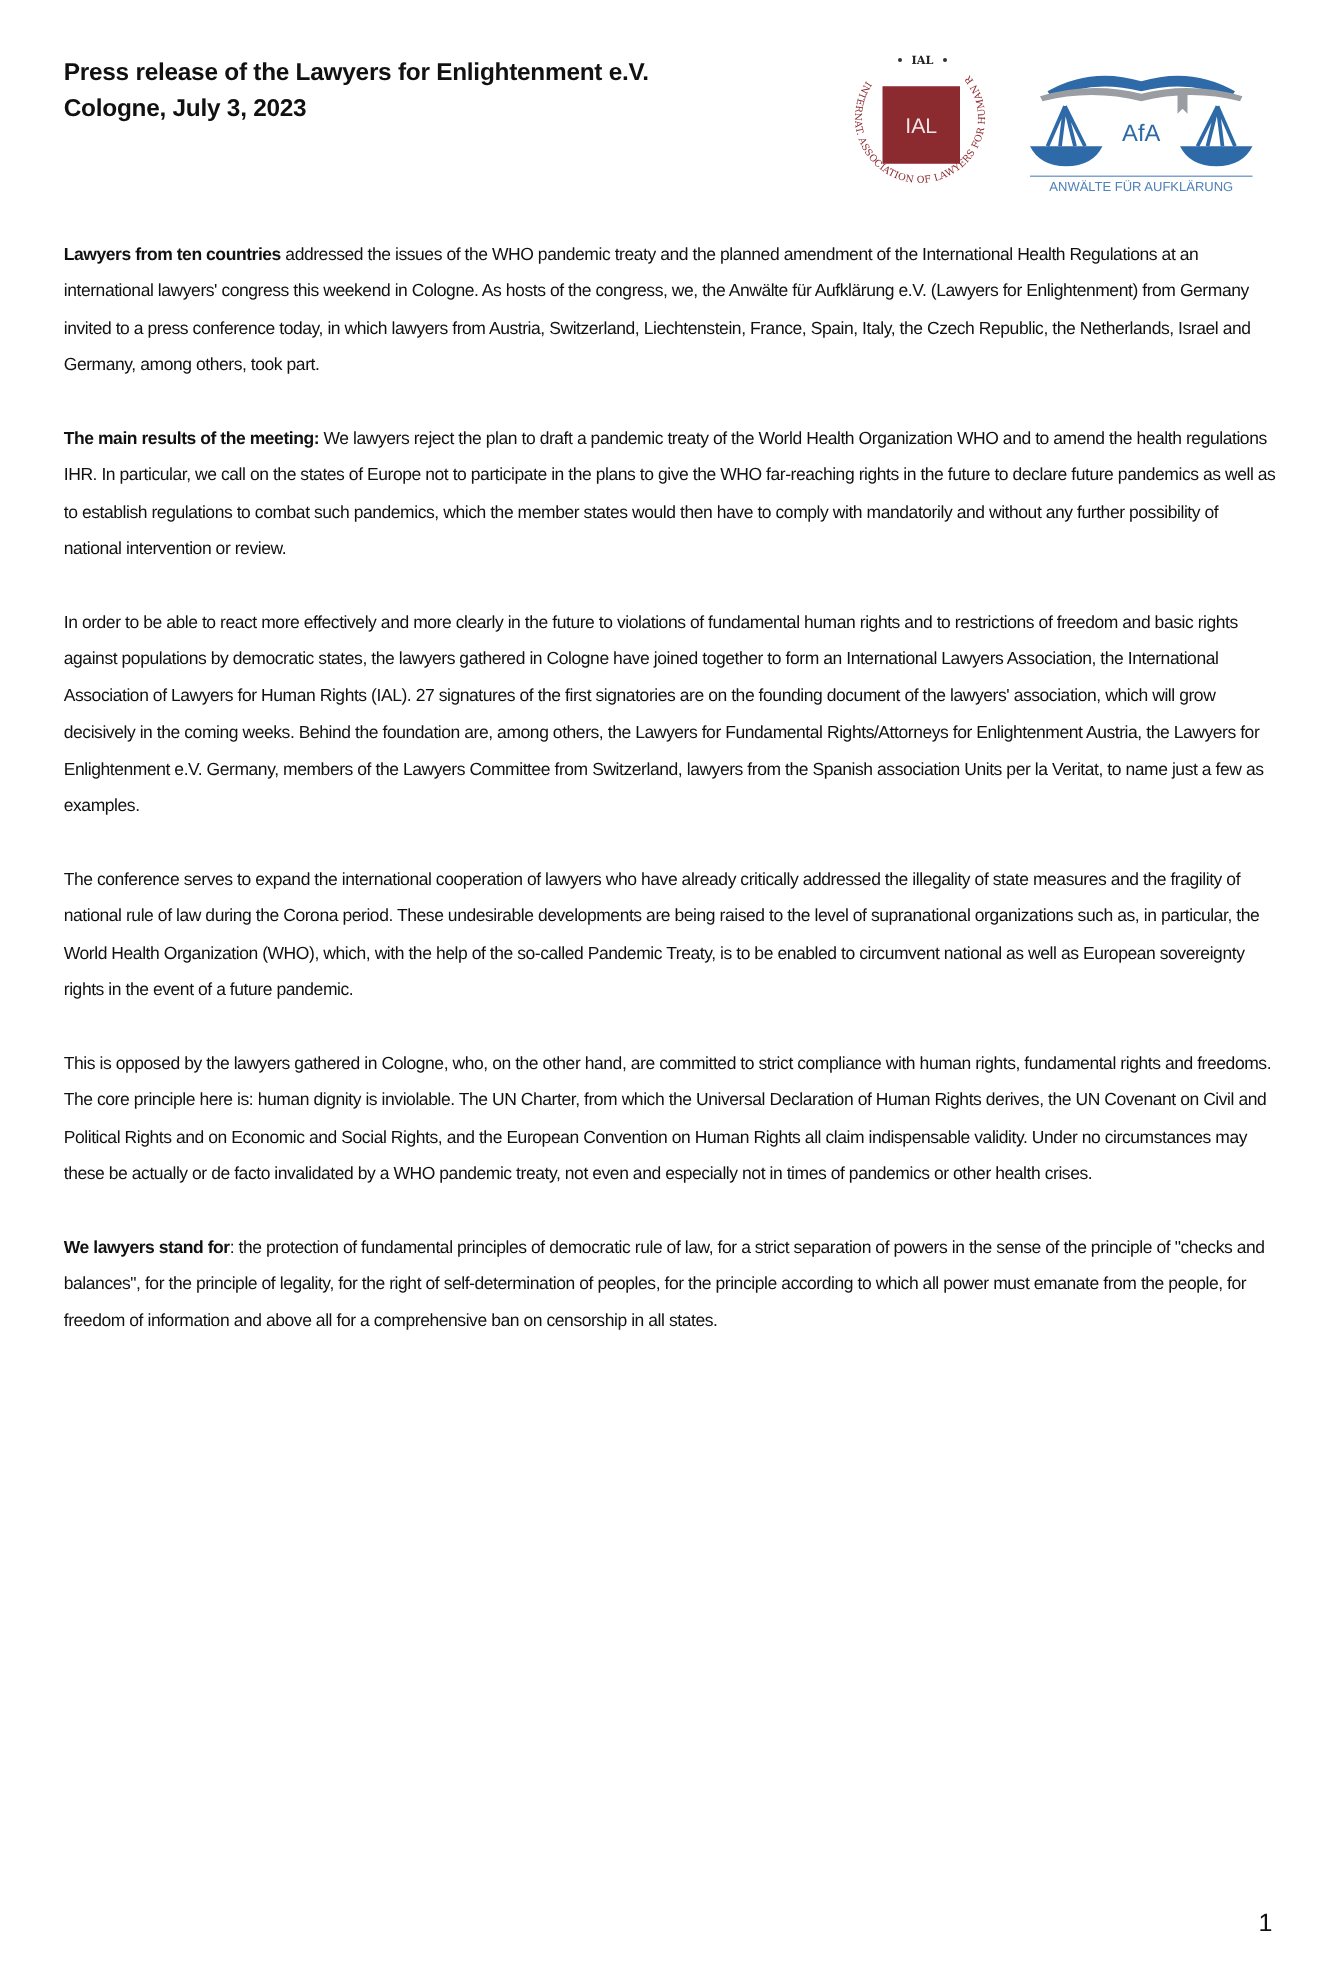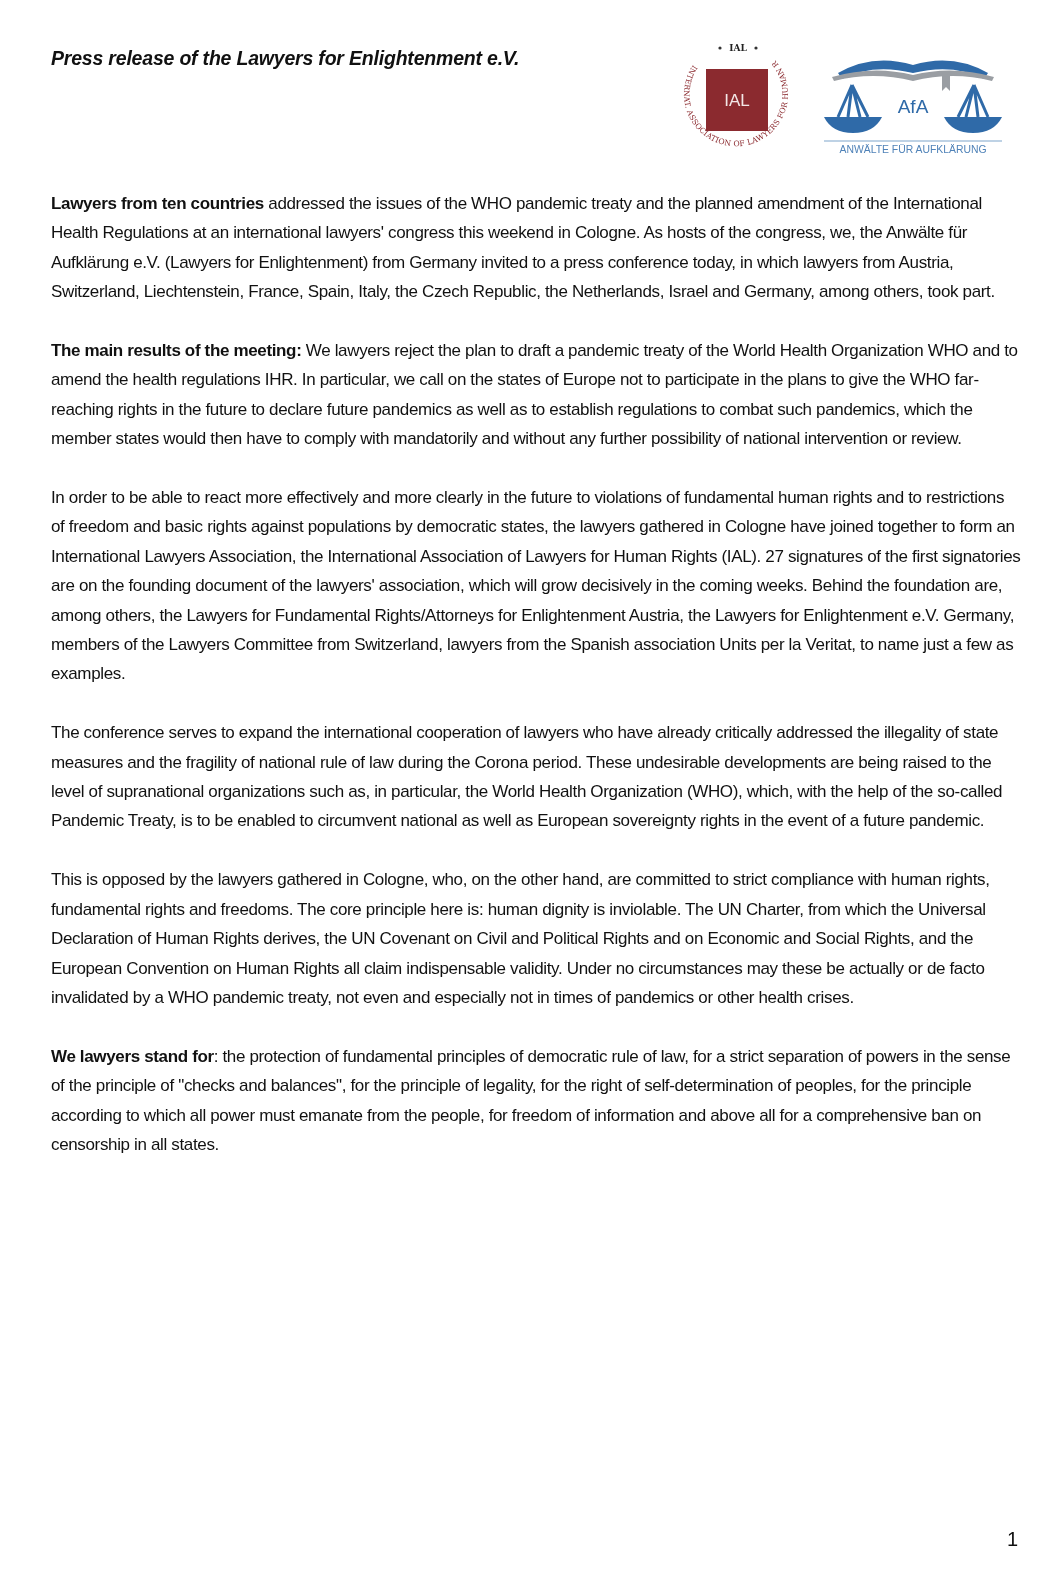--- a/index.html
+++ b/index.html
@@ -3,40 +3,41 @@
 <meta charset="utf-8">
 <style>
   html, body { margin: 0; padding: 0; background: #ffffff; }
   body {
     width: 1058px; height: 1570px; position: relative; overflow: hidden;
     font-family: "Liberation Sans", "DejaVu Sans", sans-serif;
     color: #111111;
   }
   .header {
     position: absolute; left: 51px; top: 44px;
-    font-weight: bold; font-size: 19.5px; line-height: 29px; letter-spacing: -0.2px; font-style: italic;
+    font-weight: bold; font-size: 19.5px; line-height: 29px; letter-spacing: -0.2px;
   }
   .logos { position: absolute; left: 668px; top: 39px; width: 340px; height: 125px; }
   .ial-logo { position: absolute; left: 0; top: 0; width: 132px; height: 124px; }
   .afa-logo { position: absolute; left: 150px; top: 6px; width: 190px; height: 112px; }
   .body-text {
     position: absolute; left: 51px; top: 189px; width: 970px;
-    font-size: 17px; line-height: 29.4px; letter-spacing: -0.35px;
+    font-size: 14px; line-height: 29.4px; letter-spacing: -0.35px;
   }
   .para { margin: 0 0 29.4px 0; }
   .para b { font-weight: bold; }
   .page-number {
     position: absolute; right: 40px; top: 1528px; font-size: 20px;
   }
 </style>
 </head>
 <body>
 
 <div class="header">
   <div>Press release of the Lawyers for Enlightenment e.V.</div>
+  <div>Cologne, July 3, 2023</div>
 </div>
 
 <div class="logos">
   <svg class="ial-logo" viewBox="0 0 132 124">
     <defs>
       <path id="ringPath" d="M 28 22 A 52 52 0 1 0 108 22"></path>
     </defs>
     <circle cx="52" cy="9" r="1.6" fill="#333"></circle>
     <circle cx="88" cy="9" r="1.6" fill="#333"></circle>
     <text x="70" y="12" font-size="9" font-family="'DejaVu Serif', serif" font-weight="bold" text-anchor="middle" fill="#222">IAL</text>

